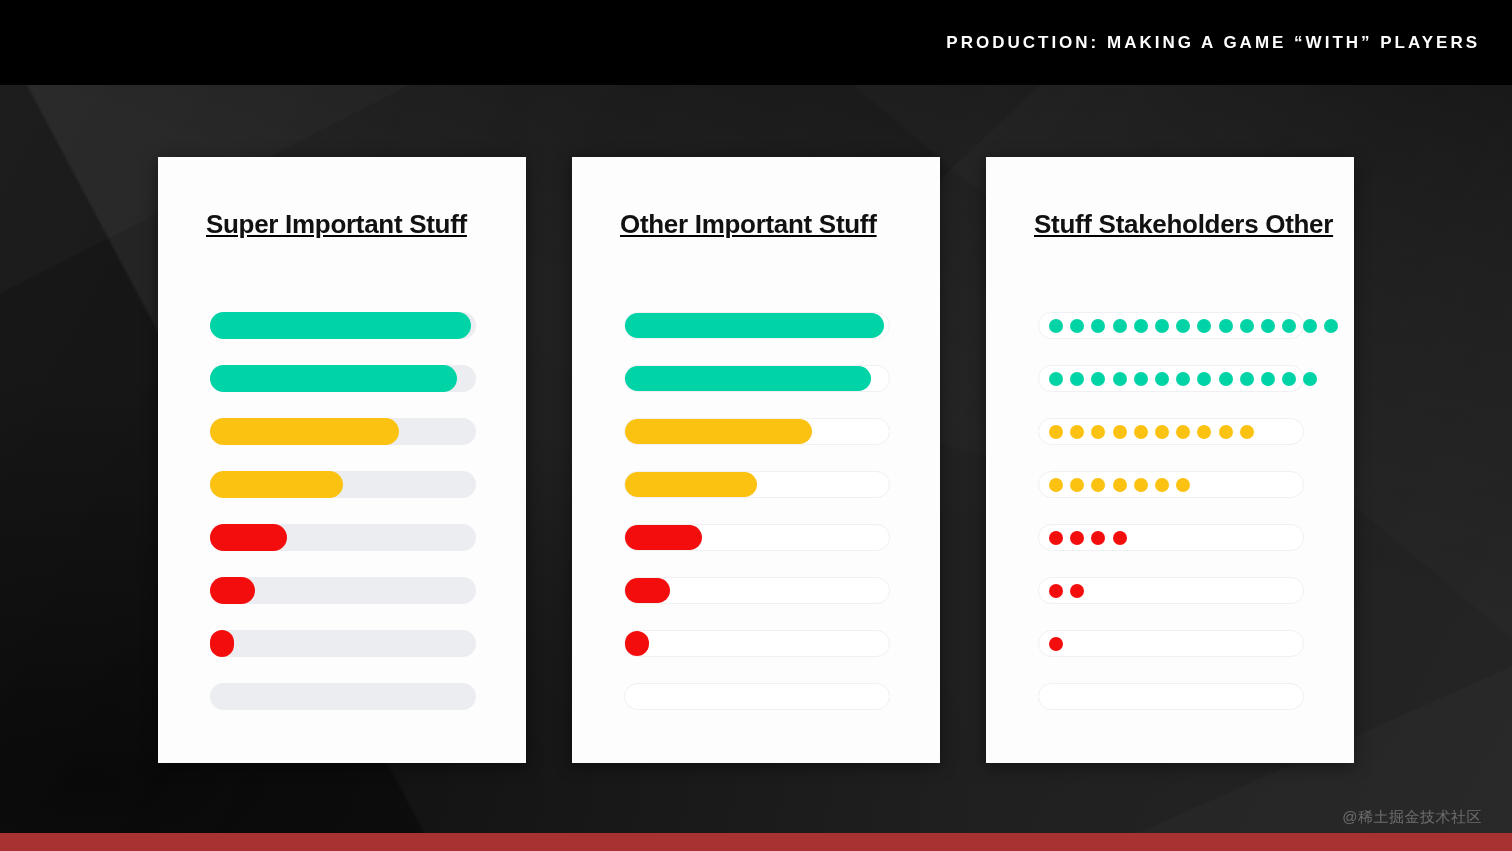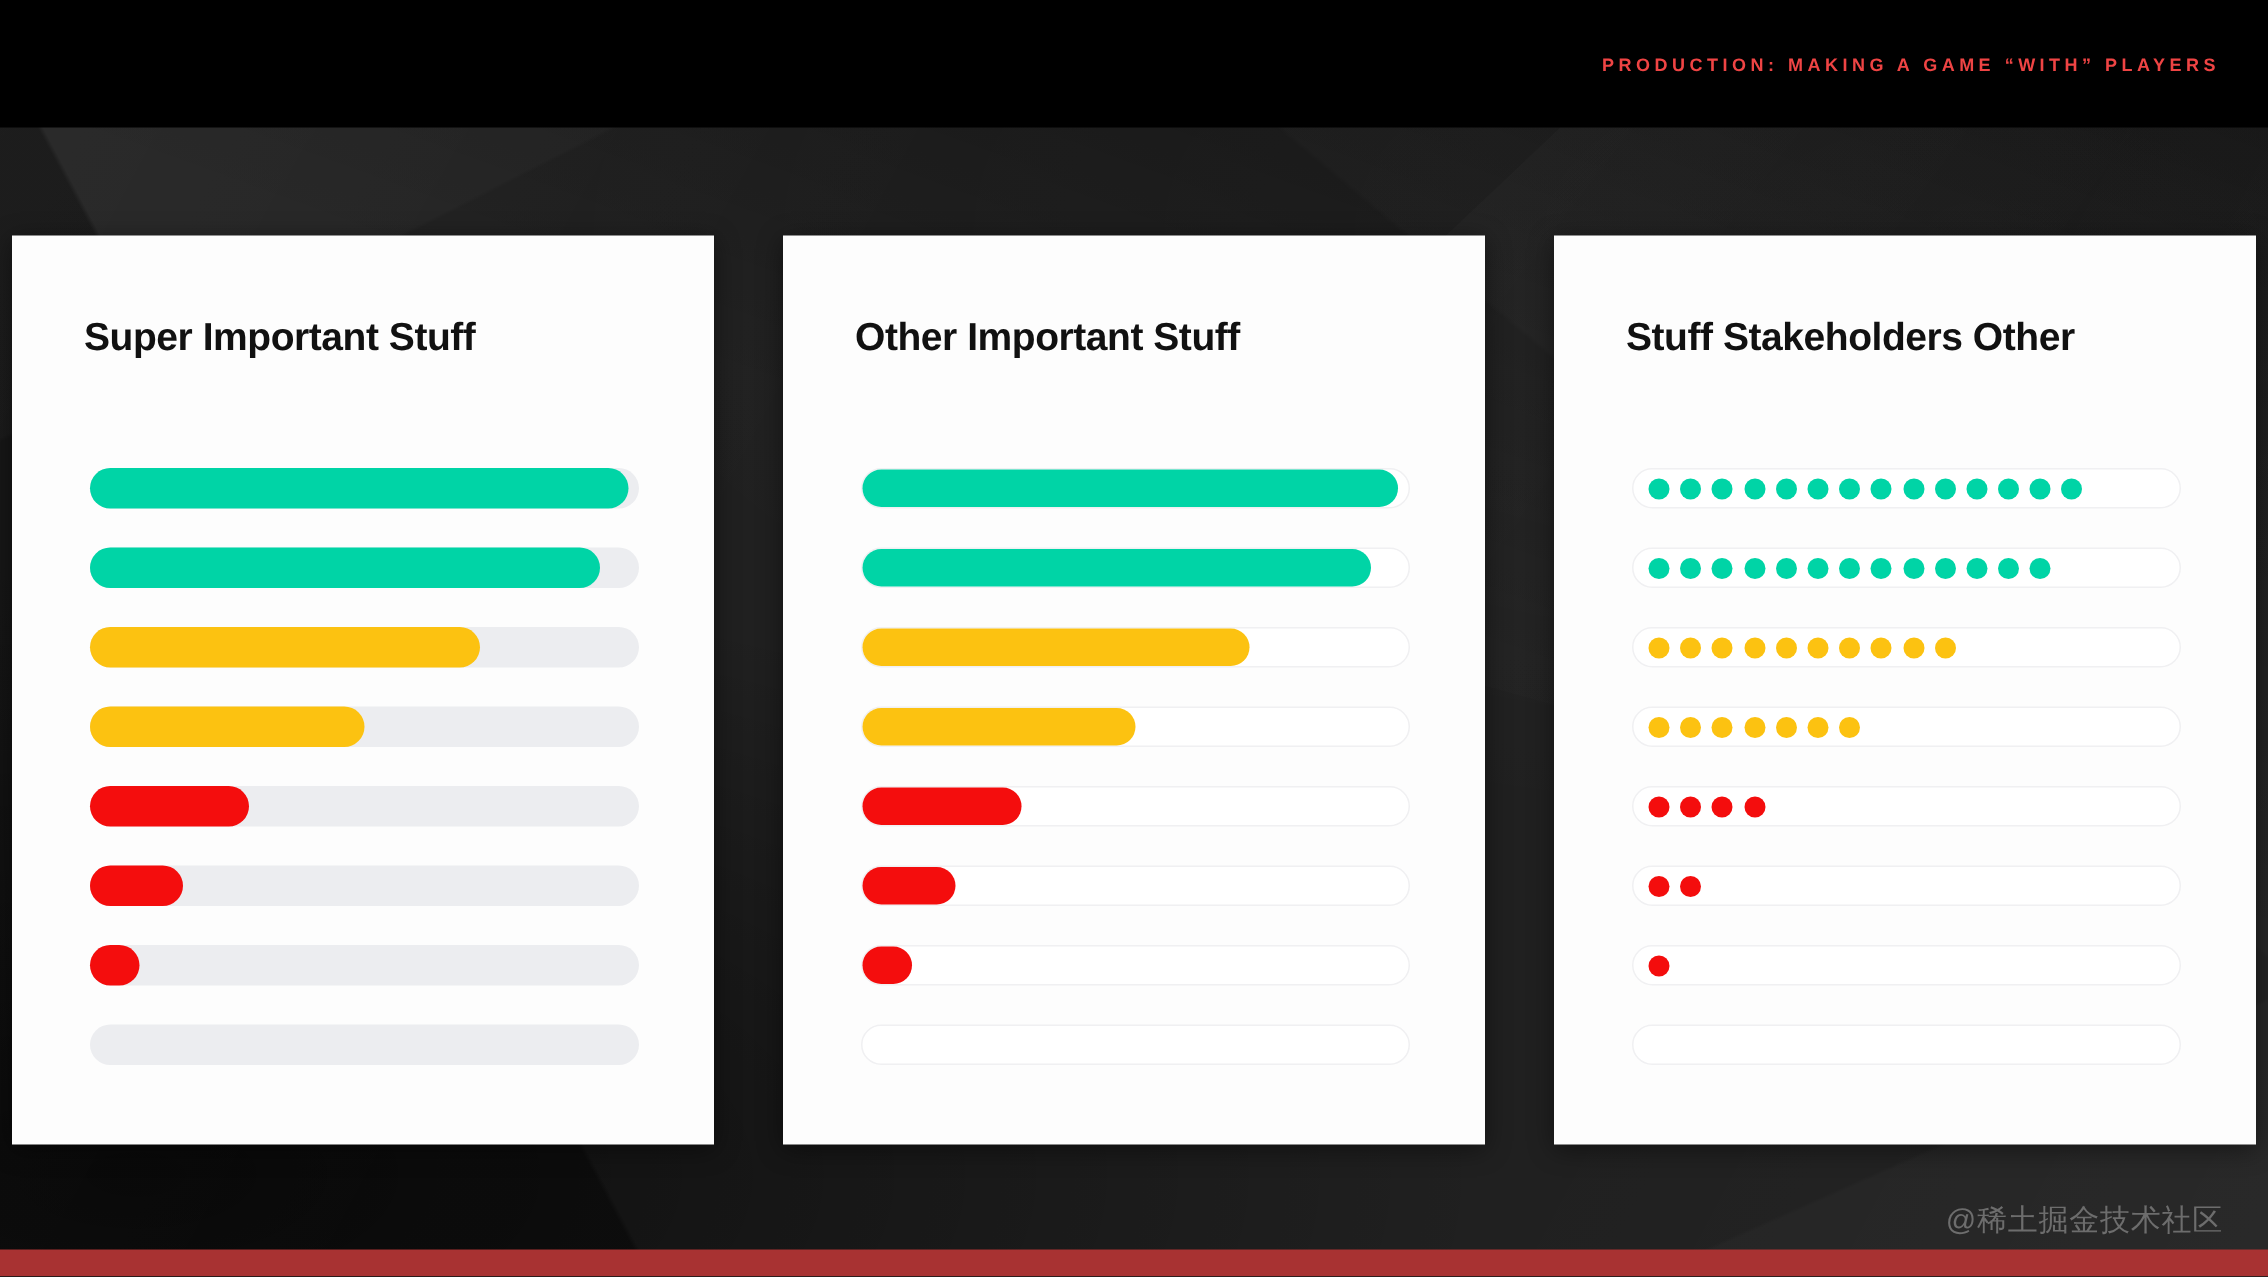--- a/index.html
+++ b/index.html
@@ -44,45 +44,46 @@
   
   .header {
     position:absolute; top:0; left:0;
     width:1512px; height:85px;
     background:#000;
     display:flex; align-items:center; justify-content:flex-end;
     padding-right:32px;
     z-index:5;
   }
   .header-title {
-    color:#ef4444;
-    font-size:12px;
+    color:#ffffff;
+    font-size:17px;
     font-weight:700;
     letter-spacing:3.0px;
     white-space:nowrap;
   }
 
   
   .cards {
     position:absolute;
     top:157px; left:0;
     width:1512px;
     display:flex;
     justify-content:center;
     gap:46px;
     z-index:3;
   }
   .card {
-    width:468px;
+    width:368px;
     height:606px;
     background:#fdfdfd;
     box-shadow:0 3px 16px rgba(0,0,0,.45);
     padding:52px 0 0 0;
     display:flex;
     flex-direction:column;
+    text-decoration:underline;
   }
   .card-title {
     font-size:26px;
     font-weight:700;
     color:#111;
     padding:0 0 0 48px;
     letter-spacing:-.3px;
     line-height:1.2;
   }
   .rows {
@@ -129,21 +130,21 @@
   .bottom-bar {
     position:absolute; left:0; bottom:0;
     width:1512px; height:18px;
     background:#a83232;
     z-index:6;
   }
   .watermark {
     position:absolute;
     right:30px; bottom:24px;
     color:#6d6d6d;
-    font-size:20px;
+    font-size:15px;
     letter-spacing:.5px;
     z-index:7;
     white-space:nowrap;
   }
 </style>
 </head>
 <body>
 
 <div id="stage">
 

